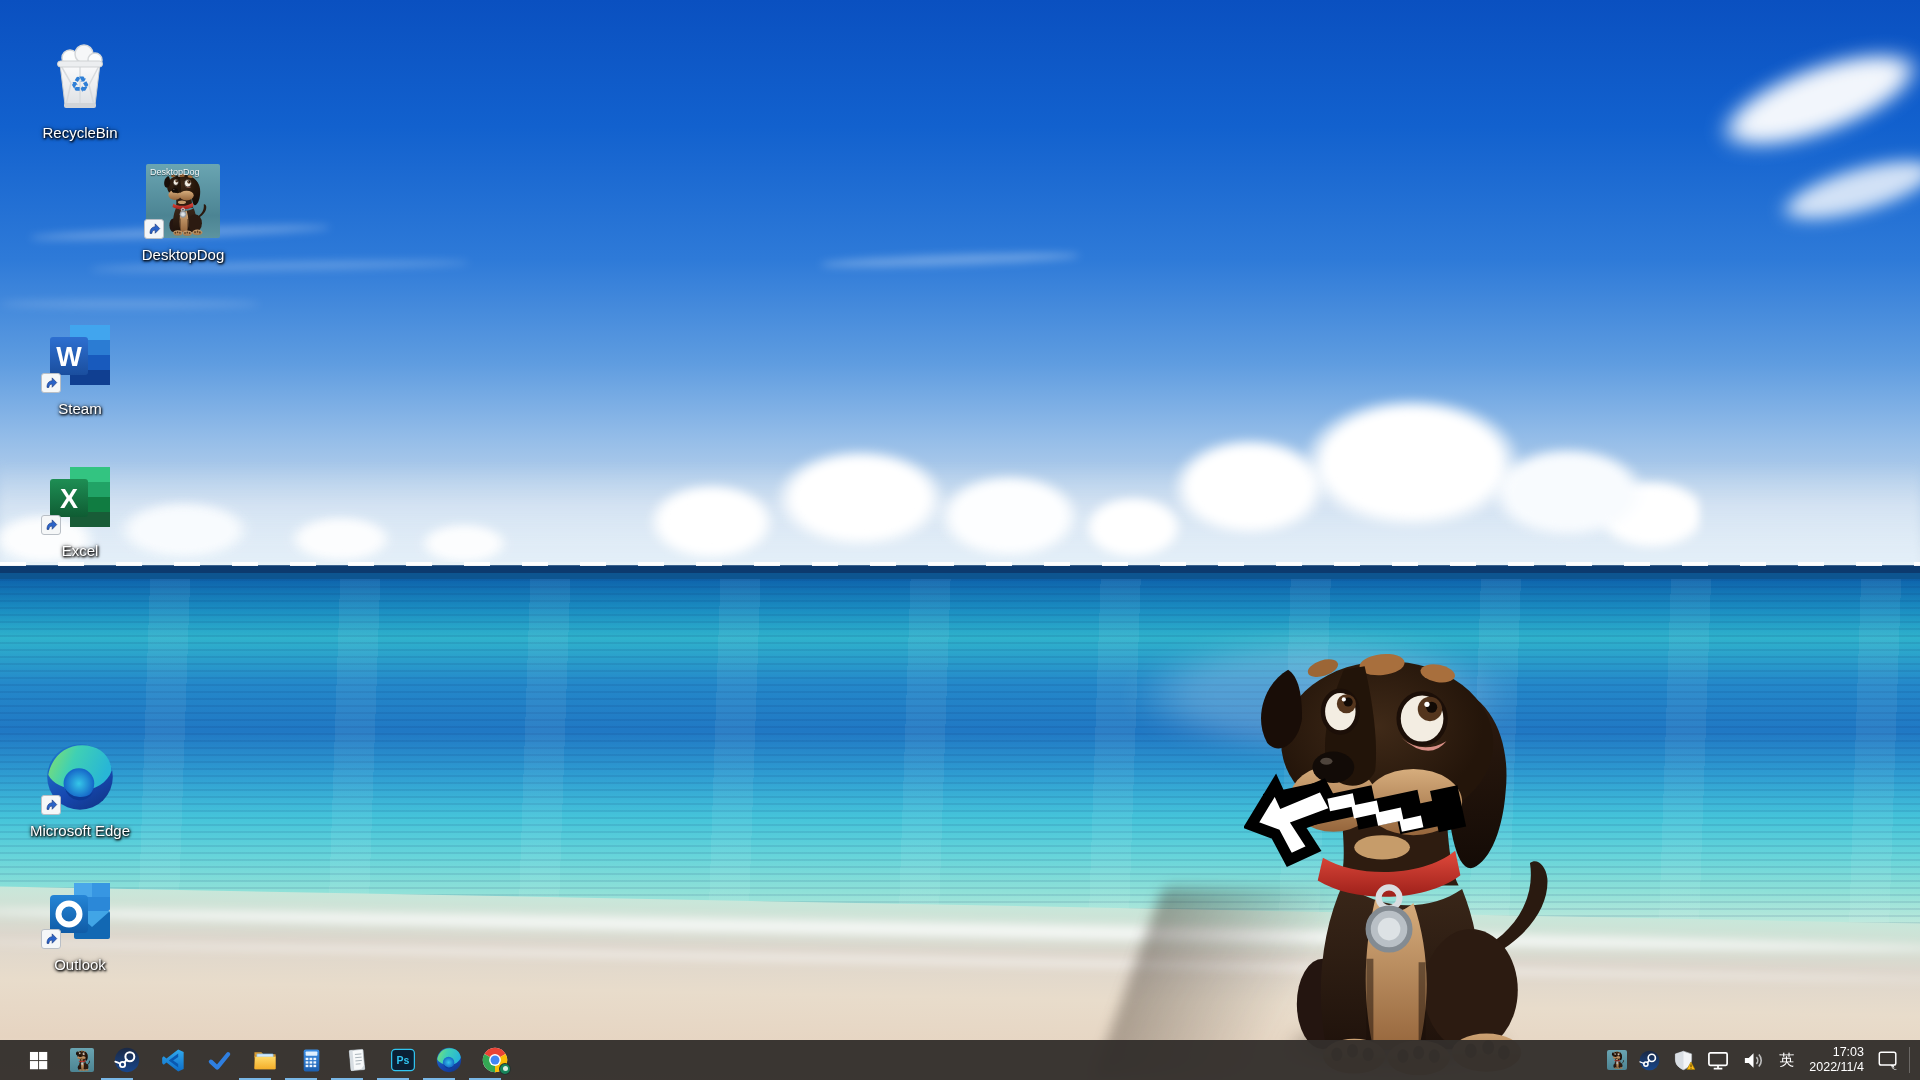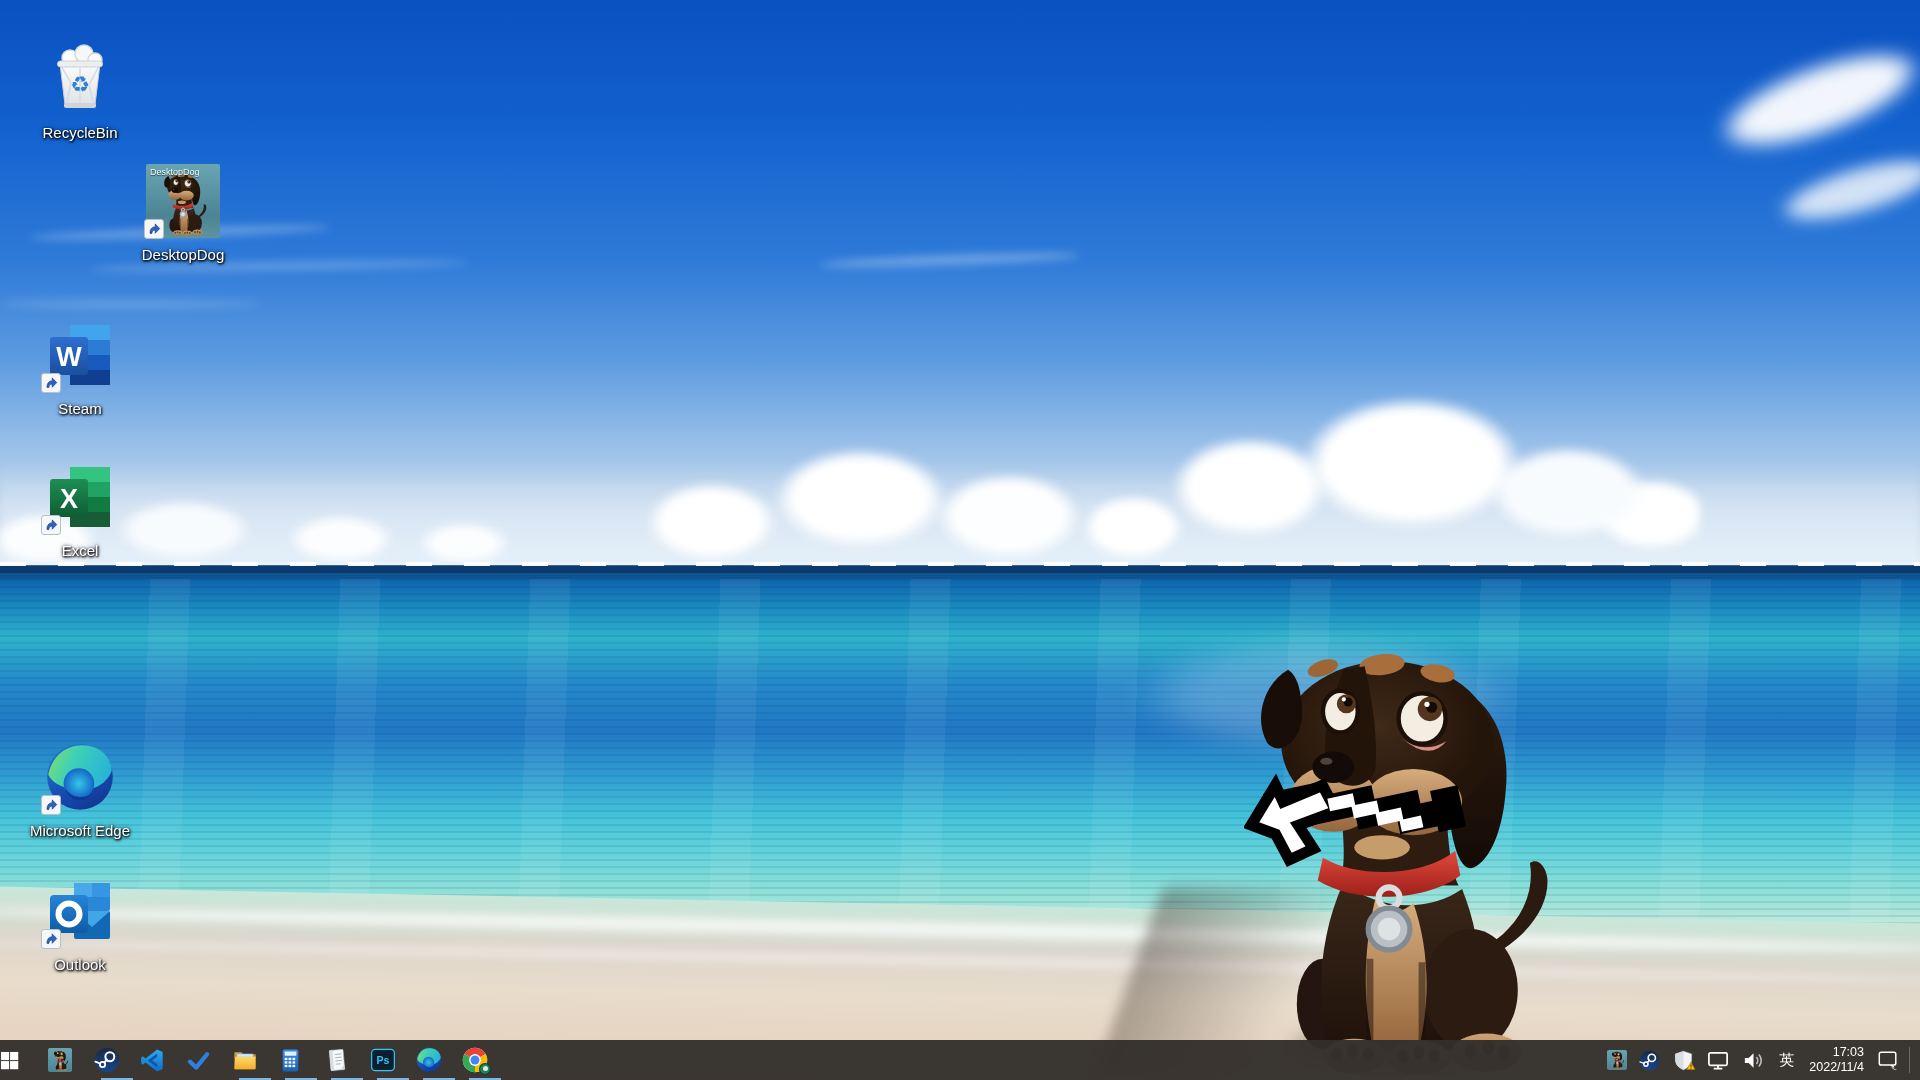--- a/index.html
+++ b/index.html
@@ -76,21 +76,21 @@
   .petcursor { position:absolute; left:1244px; top:743px; width:244px; height:148px; }
   .shadow1 { position:absolute; left:1128px; top:888px; width:220px; height:190px; transform:skewX(-20deg);
     background:linear-gradient(100deg,rgba(58,48,40,.42),rgba(58,48,40,0) 75%); filter:blur(7px); }
   .shadow2 { position:absolute; left:1252px; top:1016px; width:290px; height:58px; filter:blur(8px);
     background:radial-gradient(145px 28px at 50% 50%,rgba(48,38,30,.5) 0 55%,transparent 78%); }
 
   
   .taskbar { position:absolute; left:0; top:1040px; width:1920px; height:40px;
     background:rgba(51,47,44,.96); display:flex; align-items:stretch; z-index:50; }
   .tb-left { display:flex; align-items:stretch; flex:0 0 auto; }
-  .tbtn { position:relative; width:46px; display:flex; align-items:center; justify-content:flex-start; }
+  .tbtn { position:relative; width:46px; display:flex; align-items:center; justify-content:flex-end; }
   .tbtn.start { width:48px; }
   .run::after { content:""; position:absolute; left:7px; right:7px; bottom:0; height:2.5px; background:#79b7e6; }
   .minidog { width:24px; height:24px; border-radius:2px; overflow:hidden; position:relative;
     background:linear-gradient(180deg,#6aa5b2,#4c8493); }
   .minidog svg { position:absolute; left:4px; top:2px; }
   .cwrap { position:relative; width:26px; height:26px; }
   .cbadge { position:absolute; right:-3px; bottom:-2px; width:12px; height:12px; border-radius:50%;
     background:#17845a; border:1.5px solid rgba(40,40,40,.9); }
   .cbadge::after { content:""; position:absolute; left:3px; top:2px; width:5px; height:5px; border-radius:50%; background:#d8efe2; }
   .tb-right { margin-left:auto; display:flex; align-items:center; flex:0 0 auto; }

